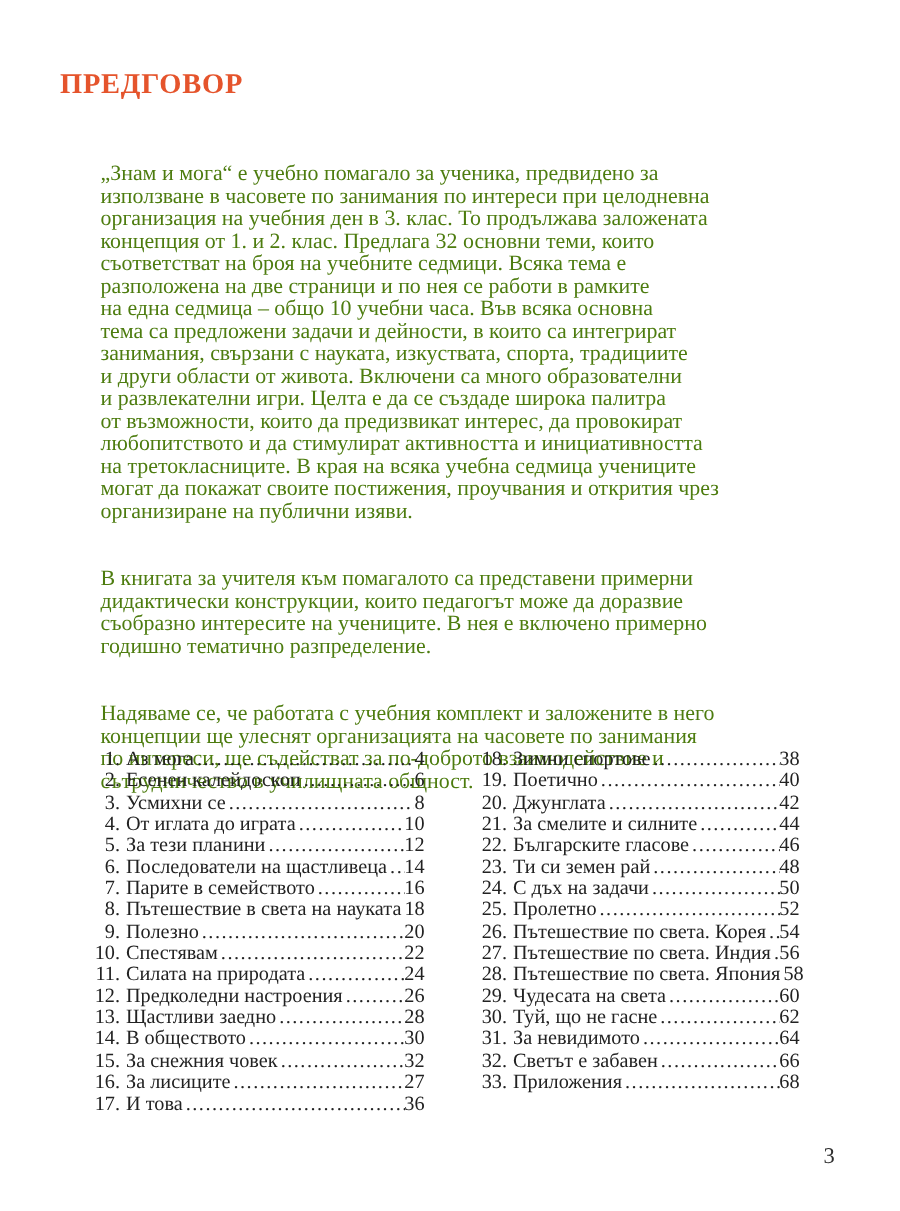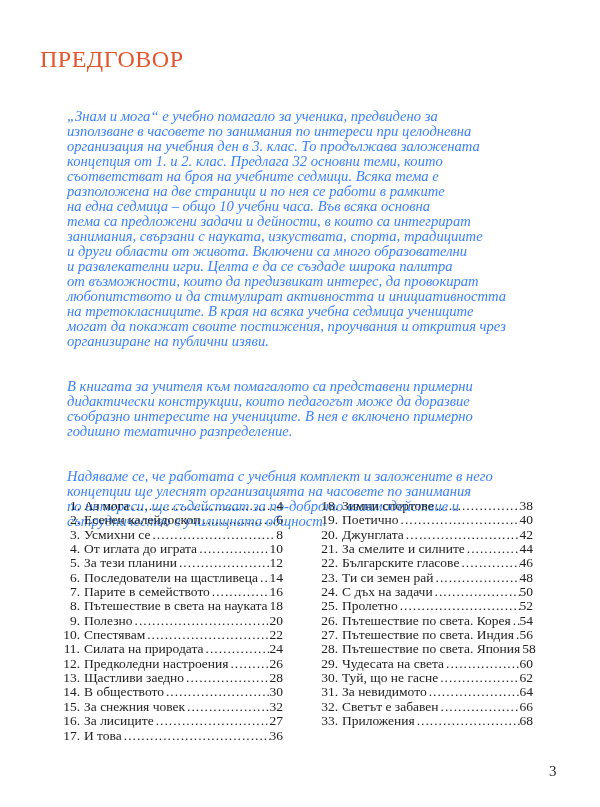--- a/index.html
+++ b/index.html
@@ -9,36 +9,35 @@
     height: 807px;
     background: #ffffff;
     overflow: hidden;
     font-family: "Liberation Serif", serif;
     color: #2f2f2f;
   }
   .section-heading {
     position: absolute;
     left: 40px;
     margin: 0;
-    font-size: 24px;
-    font-weight: normal;
+    font-size: 19px;
+    font-weight: bold;
     letter-spacing: 0.5px;
     color: var(--accent, #e5542c);
   }
   #preface-heading { top: 46px; }
   #contents-heading { top: 459px; }
   .preface-body {
     position: absolute;
     left: 67px;
     top: 79px;
     font-size: 14.6px;
     line-height: 15px;
     white-space: pre;
-    color: #3b82f6;
-    font-style: italic;
+    color: #4d7c0f;
   }
   .preface-body p { margin: 0; }
   .toc-col {
     position: absolute;
     top: 499px;
     font-size: 13.5px;
     line-height: 14.35px;
     color: #222222;
   }
   #toc-left  { left: 54px;  width: 229px; }

